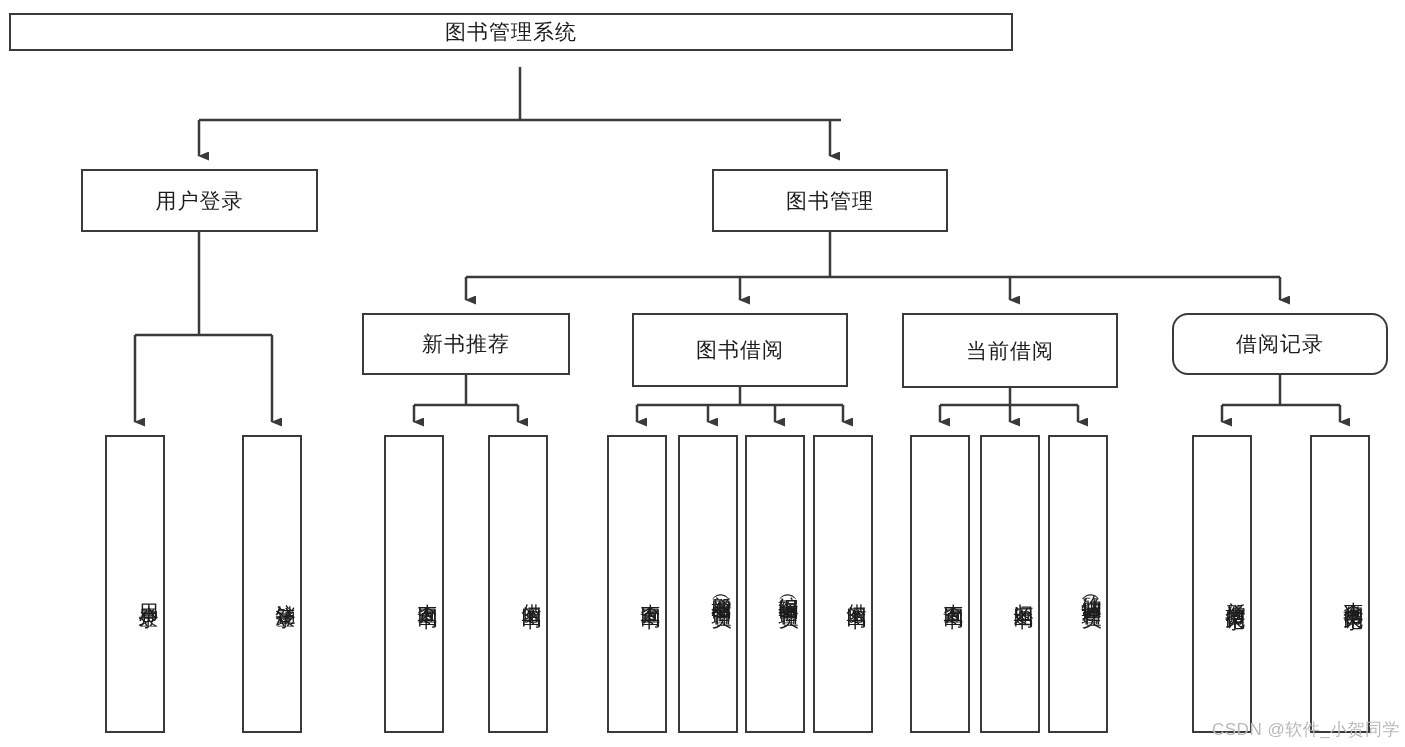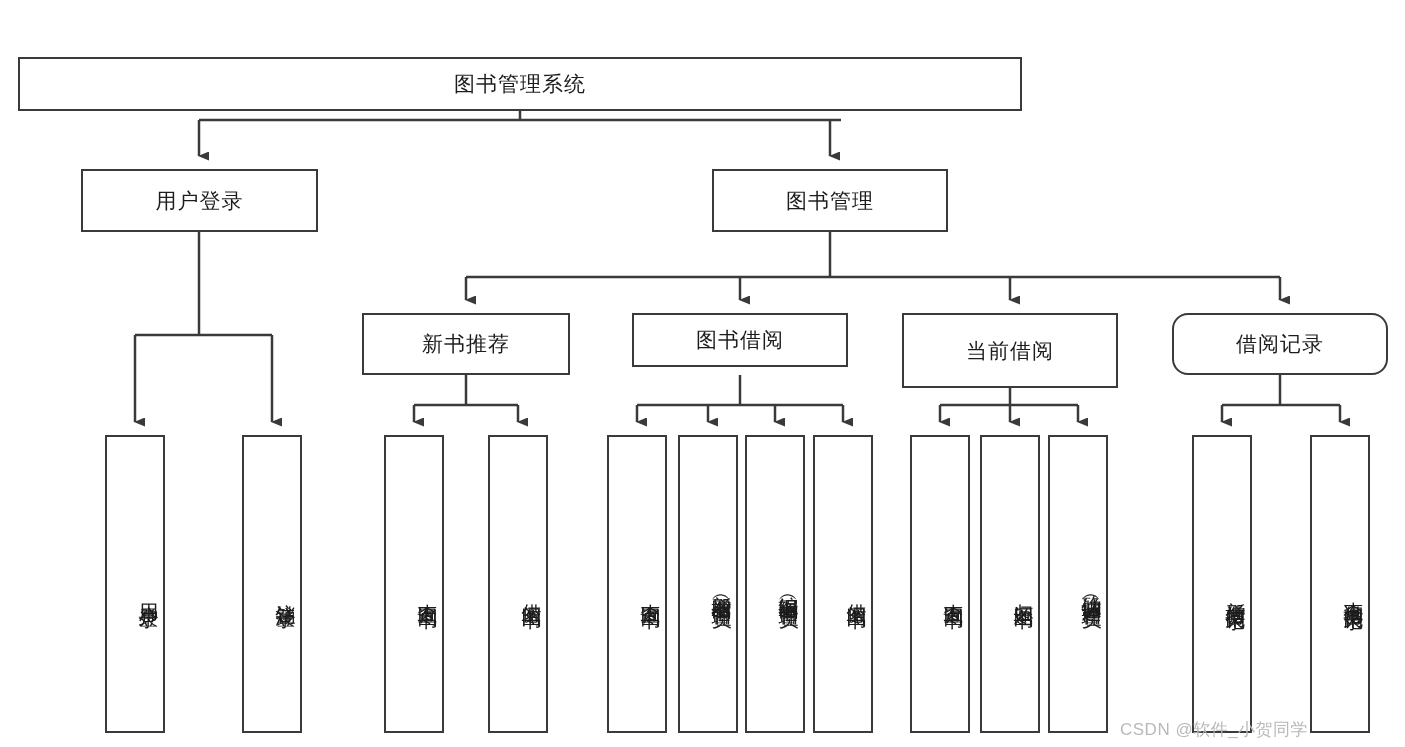--- a/index.html
+++ b/index.html
@@ -109,27 +109,27 @@
       <path d="M1010,405 L1010,422" marker-end="url(#arrow)"></path>
       <path d="M1078,405 L1078,422" marker-end="url(#arrow)"></path>
 
       <path d="M1280,375 L1280,405"></path>
       <path d="M1222,405 L1340,405"></path>
       <path d="M1222,405 L1222,422" marker-end="url(#arrow)"></path>
       <path d="M1340,405 L1340,422" marker-end="url(#arrow)"></path>
     </g>
   </svg>
 
-  <div class="node horiz" style="left:18px; top:13px; width:1004px; height:54px;margin-top:44px;">图书管理系统</div>
+  <div class="node horiz" style="left:9px; top:13px; width:1004px; height:38px;">图书管理系统</div>
 
   <div class="node horiz" style="left:81px; top:169px; width:237px; height:63px;">用户登录</div>
   <div class="node horiz" style="left:712px; top:169px; width:236px; height:63px;">图书管理</div>
 
   <div class="node horiz" style="left:362px; top:313px; width:208px; height:62px;">新书推荐</div>
-  <div class="node horiz" style="left:632px; top:313px; width:216px; height:54px;">图书借阅</div>
+  <div class="node horiz" style="left:632px; top:313px; width:216px; height:74px;">图书借阅</div>
   <div class="node horiz" style="left:902px; top:313px; width:216px; height:75px;">当前借阅</div>
   <div class="node horiz" style="left:1172px; top:313px; width:216px; height:62px;border-radius:16px;">借阅记录</div>
 
   <div class="node vert" style="left:105px; top:435px; width:60px; height:298px;">用户登录</div>
   <div class="node vert" style="left:242px; top:435px; width:60px; height:298px;">注销登录</div>
 
   <div class="node vert" style="left:384px; top:435px; width:60px; height:298px;">查询图书</div>
   <div class="node vert" style="left:488px; top:435px; width:60px; height:298px;">借阅图书</div>
 
   <div class="node vert" style="left:607px; top:435px; width:60px; height:298px;">查询图书</div>
@@ -137,15 +137,15 @@
   <div class="node vert tall" style="left:745px; top:435px; width:60px; height:298px;">编辑图书（管理员）</div>
   <div class="node vert" style="left:813px; top:435px; width:60px; height:298px;">借阅图书</div>
 
   <div class="node vert" style="left:910px; top:435px; width:60px; height:298px;">查询图书</div>
   <div class="node vert" style="left:980px; top:435px; width:60px; height:298px;">归还图书</div>
   <div class="node vert tall" style="left:1048px; top:435px; width:60px; height:298px;">确认归还（管理员）</div>
 
   <div class="node vert" style="left:1192px; top:435px; width:60px; height:298px;">新增借阅记录</div>
   <div class="node vert" style="left:1310px; top:435px; width:60px; height:298px;">查询借阅记录</div>
 
-  <div class="watermark" style="left:1120px; top:718px;">CSDN @软件_小贺同学</div>
+  <div class="watermark" style="left:1212px; top:718px;">CSDN @软件_小贺同学</div>
 
 </div>
 
 </body></html>

